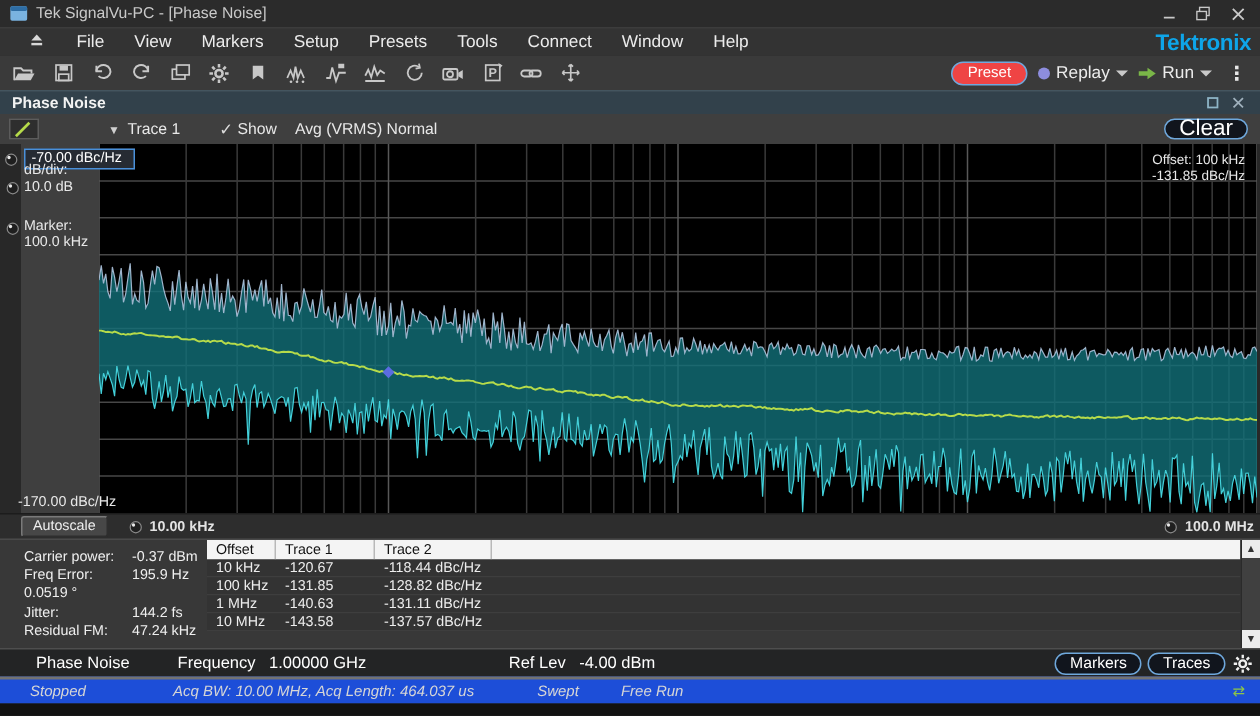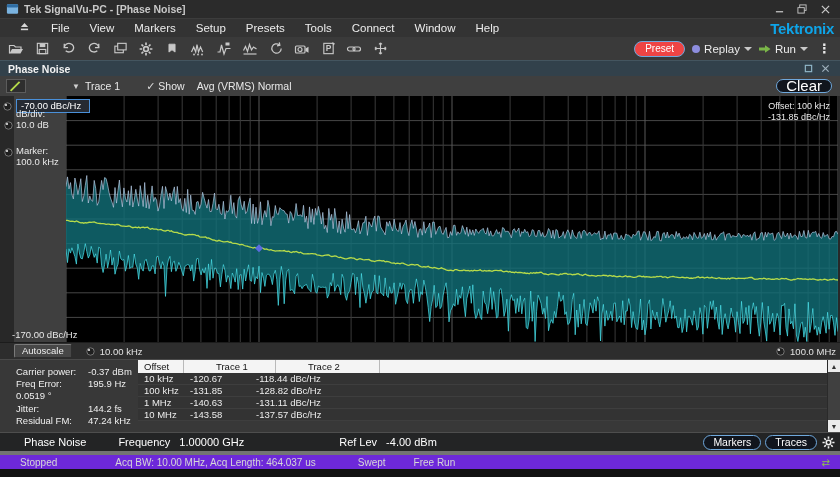--- a/index.html
+++ b/index.html
@@ -1,20 +1,20 @@
 <!DOCTYPE html>
 <html><head>
 <meta charset="utf-8">
 <style>
   html,body{margin:0;padding:0;background:#111;}
   *{box-sizing:border-box;font-family:"Liberation Sans","DejaVu Sans",sans-serif;}
   .window{width:840px;height:477px;background:#2b2b2b;position:relative;overflow:hidden;display:flex;flex-direction:column;color:#ddd;}
 
   
-  .titlebar{height:18px;background:#2b2b2b;display:flex;align-items:center;padding:0 6px;flex:0 0 auto;font-weight:bold;}
+  .titlebar{height:18px;background:#2b2b2b;display:flex;align-items:center;padding:0 6px;flex:0 0 auto;}
   .titlebar .title{font-size:10.5px;color:#c9c9c9;margin-left:5px;flex:1;}
   .winbtns{display:flex;gap:9px;align-items:center;margin-right:2px;}
   .winbtn{width:14px;height:12px;display:flex;align-items:center;justify-content:center;cursor:default;}
 
   
   .menubar{height:19px;background:#333333;display:flex;align-items:center;gap:0;padding-left:8px;position:relative;flex:0 0 auto;border-top:1px solid #3c3c3c;}
   .menubar .menu-item{font-size:11.5px;color:#ececec;padding:2px 10px;}
   .brand{position:absolute;right:6px;top:1px;font-size:15px;font-weight:bold;color:#0ea5e9;letter-spacing:-0.3px;}
 
   
@@ -48,49 +48,49 @@
   .plot{position:absolute;left:66px;right:2px;top:0;bottom:0;background:#000;}
   .plot svg{display:block;width:100%;height:100%;}
   .ref-field{position:absolute;left:16px;top:3px;width:74px;height:14px;background:#262b33;border:1px solid #4a90d9;color:#fff;font-size:9.5px;line-height:12px;padding-left:4px;z-index:3;}
   .knob{position:absolute;z-index:3;}
   .sb-group{position:absolute;left:16px;z-index:3;font-size:9.5px;color:#e8e8e8;line-height:11px;}
   .bottom-ref{position:absolute;left:12px;bottom:2px;font-size:9.5px;color:#e8e8e8;z-index:3;}
 
   
   .xaxis{height:17px;background:#2d2d2d;border-top:1px solid #1c1c1c;display:flex;align-items:center;font-size:9.5px;color:#e3e3e3;flex:0 0 auto;padding:0 4px 0 14px;}
   .autoscale{background:#474747;border:1px solid;border-color:#7a7a7a #2e2e2e #2e2e2e #7a7a7a;border-radius:2px;color:#efefef;font-size:9.5px;padding:0 7px;line-height:12px;margin-right:14px;}
-  .xaxis .xlabel{margin-left:5px;}
+  .xaxis .xlabel{margin-left:5px;font-weight:bold;}
   .xaxis .spacer{flex:1;}
 
   
   .results{flex:0 0 73px;background:#383838;display:flex;border-top:1px solid #4a4a4a;}
   .meas{width:138px;padding:6px 0 0 16px;font-size:9.5px;color:#efefef;}
   .meas-row{display:flex;line-height:12.2px;}
   .meas-row .ml{width:72px;}
   .rtable{flex:1;display:flex;flex-direction:column;font-size:9.5px;}
-  .thead{display:flex;background:#f4f4f4;color:#111;height:13px;line-height:13px;gap:26px;}
+  .thead{display:flex;background:#f4f4f4;color:#111;height:13px;line-height:13px;}
   .thead .th{padding-left:6px;border-right:1px solid #b9b9b9;}
   .thead .fill{flex:1;}
   .trow{display:flex;color:#ededed;height:12px;line-height:12px;border-bottom:1px solid #3e3e3e;background:#333;}
   .trow .td{padding-left:6px;}
   .c-offset{width:46px;}.c-t1{width:66px;}.c-t2{width:78px;}
   .scroll{width:13px;background:#404040;display:flex;flex-direction:column;border-left:1px solid #2a2a2a;}
   .sbtn{height:12px;background:#ececec;color:#333;font-size:7px;display:flex;align-items:center;justify-content:center;}
   .strack{flex:1;}
 
   
   .settings-bar{height:19px;background:#232425;border-top:1px solid #4e4e4e;display:flex;align-items:center;font-size:11px;color:#fff;flex:0 0 auto;}
   .settings-bar .mname{margin-left:24px;}
   .sb-freq{margin-left:32px;display:flex;gap:9px;}
   .sb-ref{margin-left:95px;display:flex;gap:9px;}
   .settings-right{margin-left:auto;display:flex;align-items:center;gap:4px;padding-right:4px;}
   .pill-sm{border:1px solid #6fa8dc;border-radius:9px;background:#11151d;color:#fff;font-size:10.5px;padding:0 9px;line-height:13px;}
 
   
-  .status-bar{height:18px;background:#6d28d9;border-top:4px solid #737373;display:flex;align-items:center;font-size:10px;color:#d6d6d6;flex:0 0 auto;}
+  .status-bar{height:18px;background:#1d4ed8;border-top:2px solid #737373;display:flex;align-items:center;font-size:10px;color:#d6d6d6;flex:0 0 auto;font-style:italic;}
   .status-bar .st{margin-left:20px;}
   .status-bar .acq{margin-left:58px;}
   .status-bar .swp{margin-left:42px;}
   .status-bar .frn{margin-left:28px;}
   .status-right{margin-left:auto;margin-right:10px;color:#8bc34a;font-size:10px;}
 
   
   .sliver{flex:1;background:#121212;display:flex;gap:3px;padding:2px 0 0 220px;}
 </style>
 </head>

